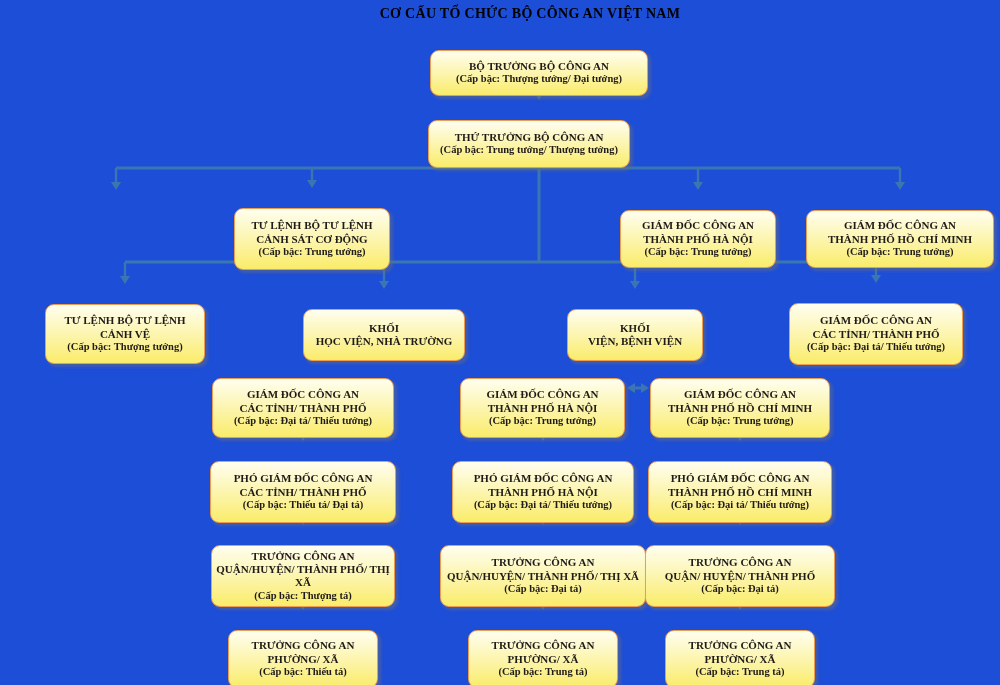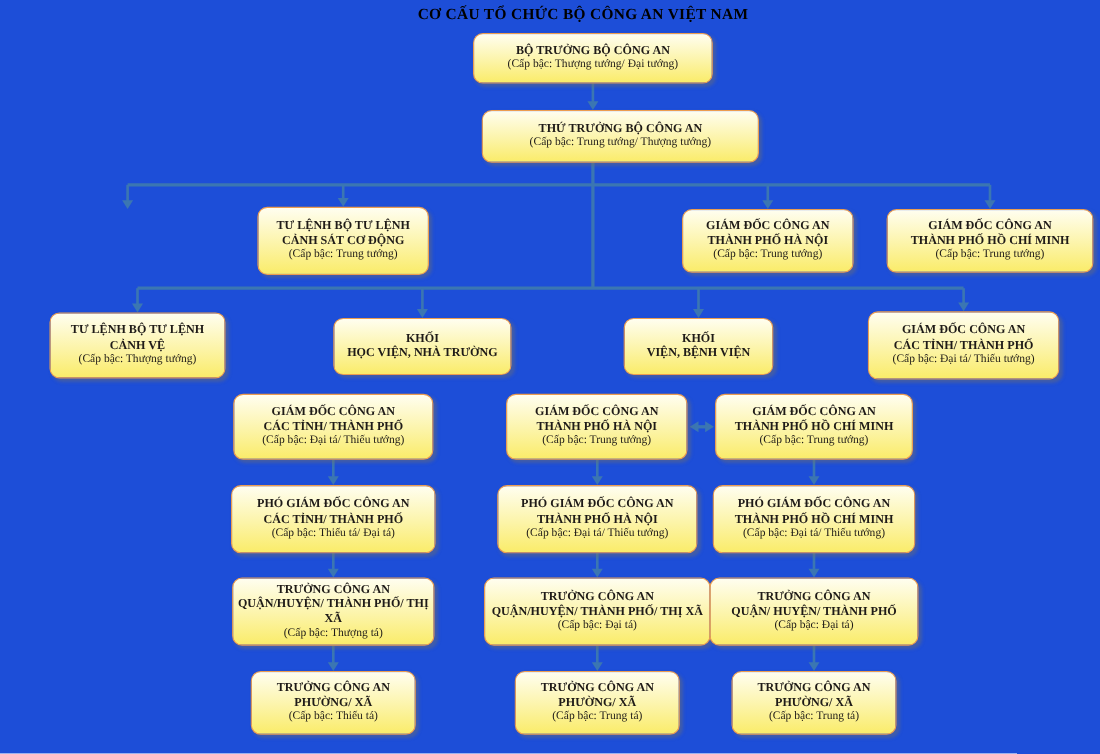--- a/index.html
+++ b/index.html
@@ -13,24 +13,24 @@
   .c3{stroke:var(--connector,#3B76B2);stroke-width:3;fill:none;}
   .c2{stroke:var(--connector,#3B76B2);stroke-width:2.4;fill:none;}
   .ah{fill:var(--connector,#3B76B2);stroke:none;}
   .node{
     position:absolute;box-sizing:border-box;
     border:1.6px solid var(--box-border,#EC9D50);
     border-radius:9px;
     background:linear-gradient(180deg,var(--fill-top,#FFFEF0) 0%,var(--fill-mid,#FCF4A8) 55%,var(--fill-bottom,#FAEC6A) 100%);
     box-shadow:2.5px 2.5px 3px rgba(110,110,110,.45);
     display:flex;flex-direction:column;justify-content:center;align-items:center;
-    text-align:center;padding:2px 4px;
+    text-align:center;padding:2px 4px;margin-top:20px;
   }
   .nm{font-weight:bold;font-size:11px;line-height:1.22;white-space:pre-line;color:var(--text,#1F1B18);}
-  .rk{font-weight:normal;font-size:10.5px;line-height:1.2;white-space:pre-line;color:var(--text,#1F1B18);}
+  .rk{font-weight:bold;font-size:10.5px;line-height:1.2;white-space:pre-line;color:var(--text,#1F1B18);}
 </style>
 </head>
 <body>
 
 <div id="stage">
 
   <div id="diagram-title">CƠ CẤU TỔ CHỨC BỘ CÔNG AN VIỆT NAM</div>
 
   <svg id="connectors" width="1000" height="685" viewBox="0 0 1000 685">
 
@@ -84,21 +84,21 @@
       <path class="ah" d="M635,383 L635,393 L627,388 Z"></path>
       <path class="ah" d="M641,383 L641,393 L649,388 Z"></path>
     </g>
   </svg>
 
   <div class="node" style="left:430px;top:30px;width:218px;height:46px">
     <div class="nm">BỘ TRƯỞNG BỘ CÔNG AN</div>
     <div class="rk">(Cấp bậc: Thượng tướng/ Đại tướng)</div>
   </div>
 
-  <div class="node" style="left:438px;top:100px;width:252px;height:48px">
+  <div class="node" style="left:428px;top:100px;width:202px;height:48px">
     <div class="nm">THỨ TRƯỞNG BỘ CÔNG AN</div>
     <div class="rk">(Cấp bậc: Trung tướng/ Thượng tướng)</div>
   </div>
 
 
   <div class="node" style="left:234px;top:188px;width:156px;height:62px">
     <div class="nm">TƯ LỆNH BỘ TƯ LỆNH
 CẢNH SÁT CƠ ĐỘNG</div>
     <div class="rk">(Cấp bậc: Trung tướng)</div>
   </div>

